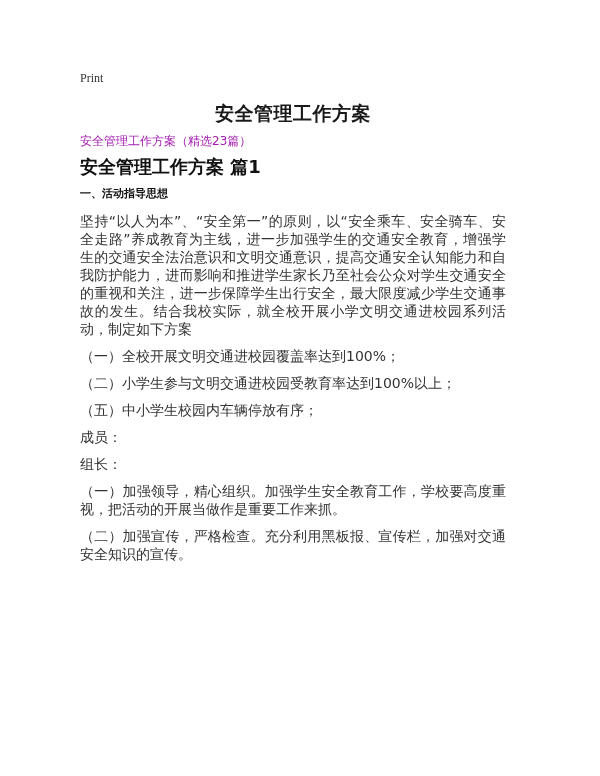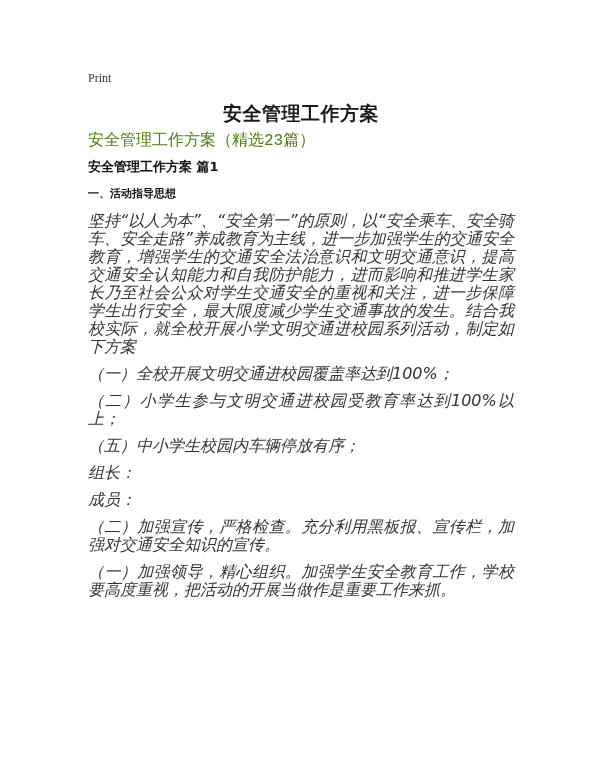--- a/index.html
+++ b/index.html
@@ -10,21 +10,21 @@
   body {
     width: 600px;
     height: 776px;
     position: relative;
     overflow: hidden;
     font-family: "DejaVu Sans", sans-serif;
     color: #222222;
   }
   .page {
     position: absolute;
-    left: 88px;
+    left: 80px;
     top: 70px;
     width: 426px;
   }
   .print-link {
     font-family: "Liberation Serif", "DejaVu Serif", serif;
     font-size: 12px;
     color: #333333;
     line-height: 16px;
     height: 16px;
     margin: 0 0 14px 0;
@@ -32,48 +32,46 @@
   .doc-title {
     font-size: 19px;
     font-weight: bold;
     text-align: center;
     line-height: 26px;
     margin: 0 0 6px 0;
     color: #1a1a1a;
     letter-spacing: 0.5px;
   }
   .subtitle {
-    font-size: 16px;
+    font-size: 12px;
     line-height: 18px;
     margin: 0 0 8px 0;
-    color: #4d7c0f;
-    font-family: Liberation Mono, monospace;
+    color: #a21caf;
   }
   .section-title {
-    font-size: 13px;
+    font-size: 18px;
     font-weight: bold;
     line-height: 18px;
     margin: 0 0 9px 0;
     color: #111111;
   }
   .heading {
     font-size: 11px;
     font-weight: bold;
     line-height: 18px;
     margin: 0 0 9px 0;
     color: #111111;
   }
   .para {
-    font-size: 16px;
+    font-size: 14px;
     line-height: 18px;
     margin: 0 0 9px 0;
     color: #333333;
     text-align: justify;
     word-break: break-all;
-    font-style: italic;
   }
   .para .lead {
     font-weight: bold;
     color: #111111;
   }
 </style>
 </head>
 <body>
 
 <div class="page">
@@ -88,19 +86,19 @@
   <div class="heading">一、活动指导思想</div>
 
   <p class="para">坚持“以人为本”、“安全第一”的原则，以“安全乘车、安全骑车、安全走路”养成教育为主线，进一步加强学生的交通安全教育，增强学生的交通安全法治意识和文明交通意识，提高交通安全认知能力和自我防护能力，进而影响和推进学生家长乃至社会公众对学生交通安全的重视和关注，进一步保障学生出行安全，最大限度减少学生交通事故的发生。结合我校实际，就全校开展小学文明交通进校园系列活动，制定如下方案</p>
 
 
   <p class="para">（一）全校开展文明交通进校园覆盖率达到100%；</p>
   <p class="para">（二）小学生参与文明交通进校园受教育率达到100%以上；</p>
   <p class="para">（五）中小学生校园内车辆停放有序；</p>
 
 
+  <p class="para">成员：</p>
   <p class="para">组长：</p>
-  <p class="para">成员：</p>
 
 
+  <p class="para">（一）加强领导，精心组织。加强学生安全教育工作，学校要高度重视，把活动的开展当做作是重要工作来抓。</p>
   <p class="para">（二）加强宣传，严格检查。充分利用黑板报、宣传栏，加强对交通安全知识的宣传。</p>
-  <p class="para">（一）加强领导，精心组织。加强学生安全教育工作，学校要高度重视，把活动的开展当做作是重要工作来抓。</p>
 </div>
 
 </body></html>

